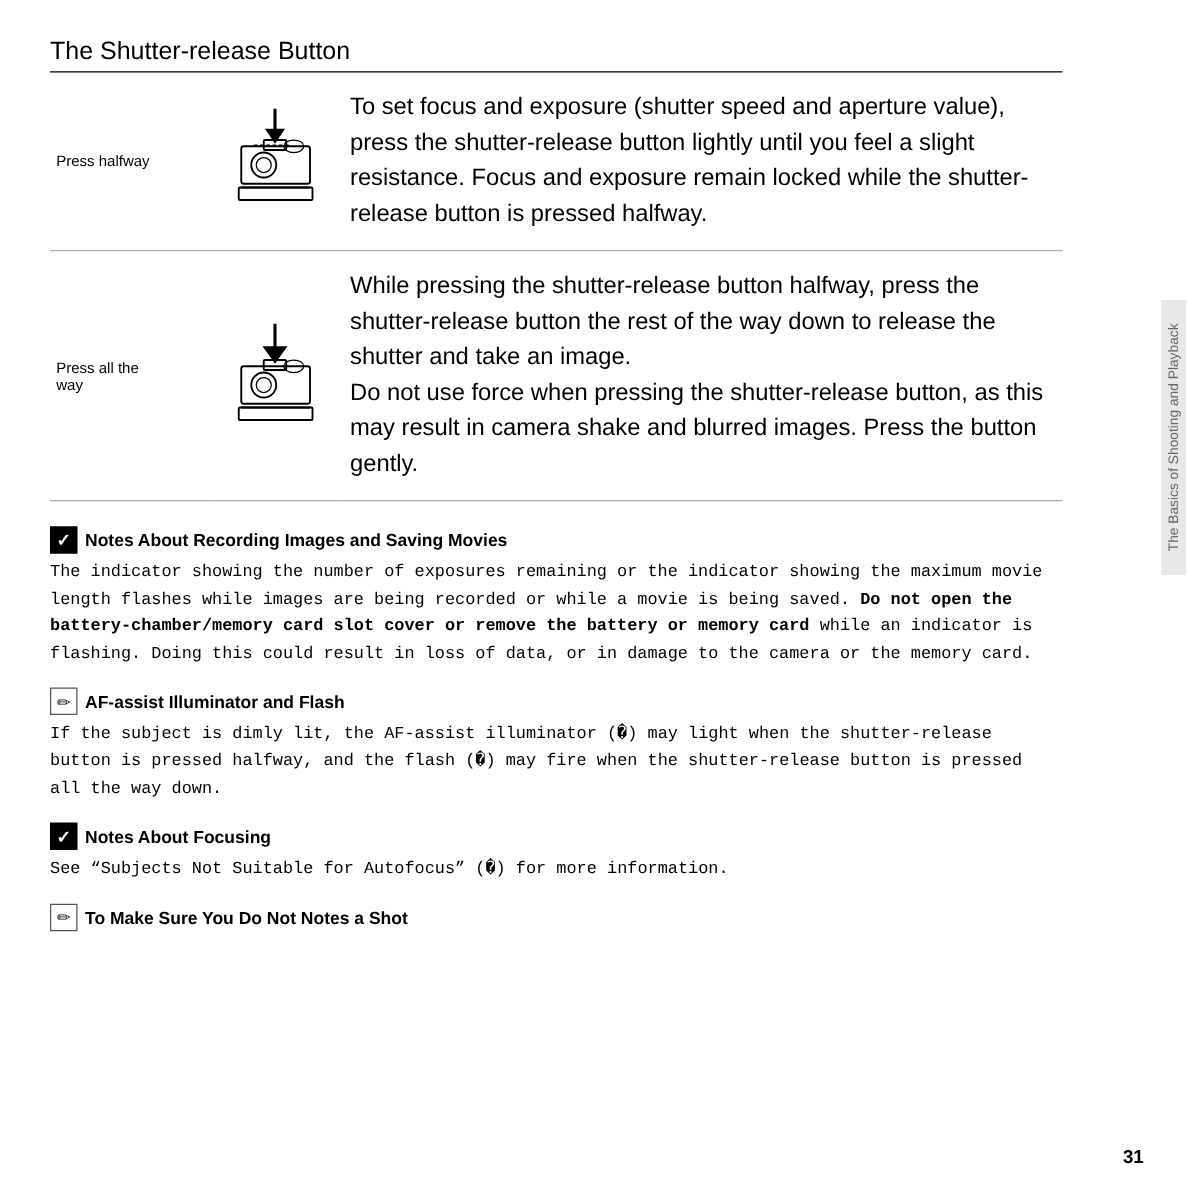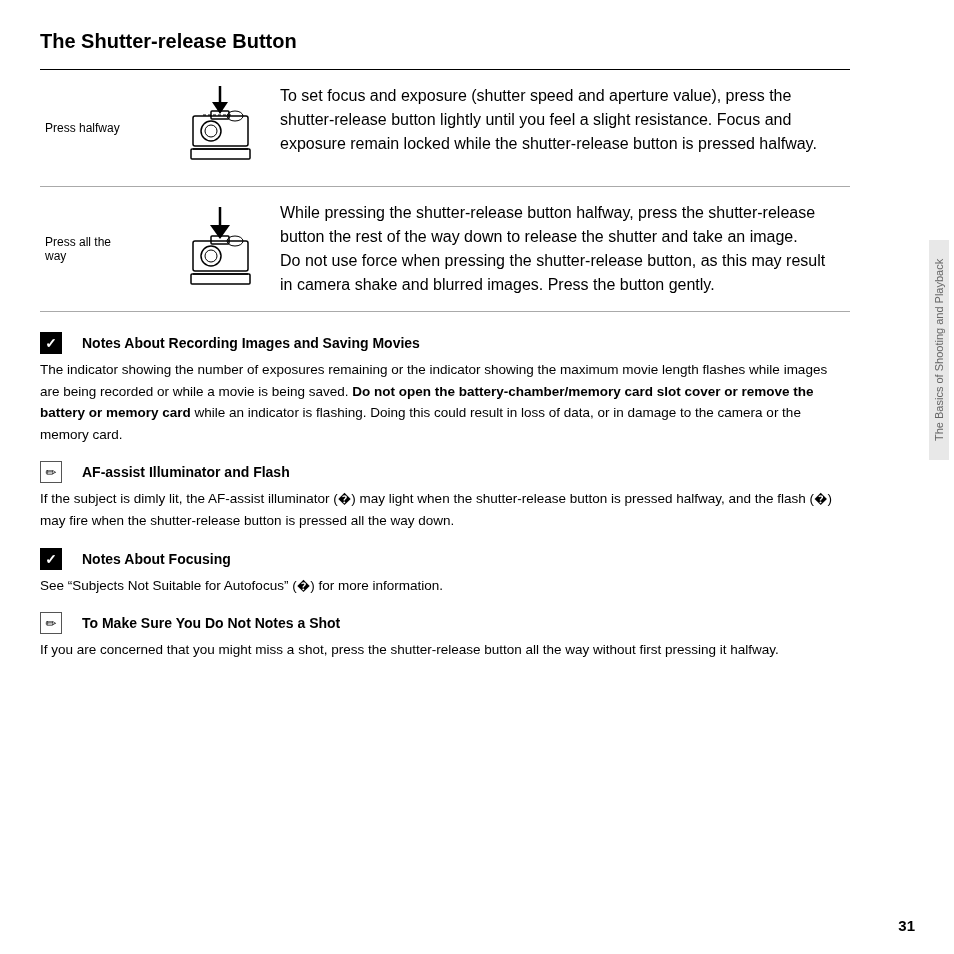--- a/index.html
+++ b/index.html
@@ -15,23 +15,23 @@
     }
 
     .page-content {
       padding: 30px 50px 30px 40px;
       max-width: 900px;
     }
 
     
     .page-title {
       font-size: 20px;
-      font-weight: bold;
+      font-weight: normal;
       border-bottom: 1.5px solid #000;
-      padding-bottom: 16px;
+      padding-bottom: 4px;
       margin-bottom: 0;
     }
 
     
     .shutter-table {
       width: 100%;
       border-collapse: collapse;
       margin-bottom: 20px;
     }
 
@@ -51,32 +51,32 @@
     .shutter-table .image-cell {
       width: 100px;
       text-align: center;
       vertical-align: middle;
     }
 
     .shutter-table .desc-cell {
       vertical-align: top;
       padding-top: 14px;
       line-height: 1.5;
-      font-size: 16px;
+      font-size: 19px;
     }
 
     
     .notes-section {
       margin-bottom: 16px;
     }
 
     .notes-header {
       display: flex;
       align-items: center;
-      gap: 20px;
+      gap: 6px;
       margin-bottom: 5px;
     }
 
     .check-icon {
       width: 22px;
       height: 22px;
       background: #000;
       display: inline-flex;
       align-items: center;
       justify-content: center;
@@ -109,20 +109,21 @@
 
     .notes-title {
       font-size: 14px;
       font-weight: bold;
     }
 
     .notes-body {
       font-size: 13.5px;
       line-height: 1.6;
       margin-bottom: 0;
+      font-family: Liberation Mono, monospace;
     }
 
     .side-label-wrapper {
       position: absolute;
       right: 0;
       top: 200px;
       width: 30px;
       height: 300px;
       display: flex;
       align-items: center;
@@ -249,23 +250,20 @@
     <p class="notes-body">
       See “Subjects Not Suitable for Autofocus” (�) for more information.
     </p>
   </div>
 
   <div class="notes-section">
     <div class="notes-header">
       <span class="pencil-icon"></span>
       <span class="notes-title">To Make Sure You Do Not Notes a Shot</span>
     </div>
-    <p class="notes-body">
-      If you are concerned that you might miss a shot, press the shutter-release button all the way without first pressing it halfway.
-    </p>
   </div>
 </div>
 
 <div class="side-label-wrapper">
   <div class="side-label-text">The Basics of Shooting and Playback</div>
 </div>
 
 <div class="page-number">31</div>
 
 </body></html>

